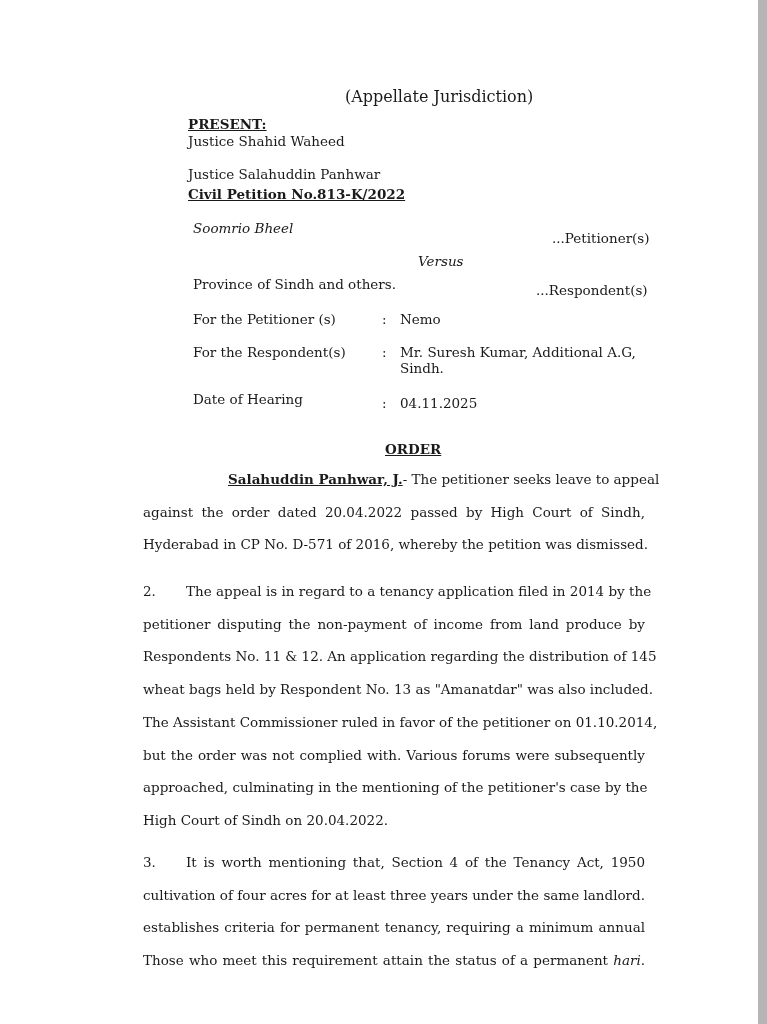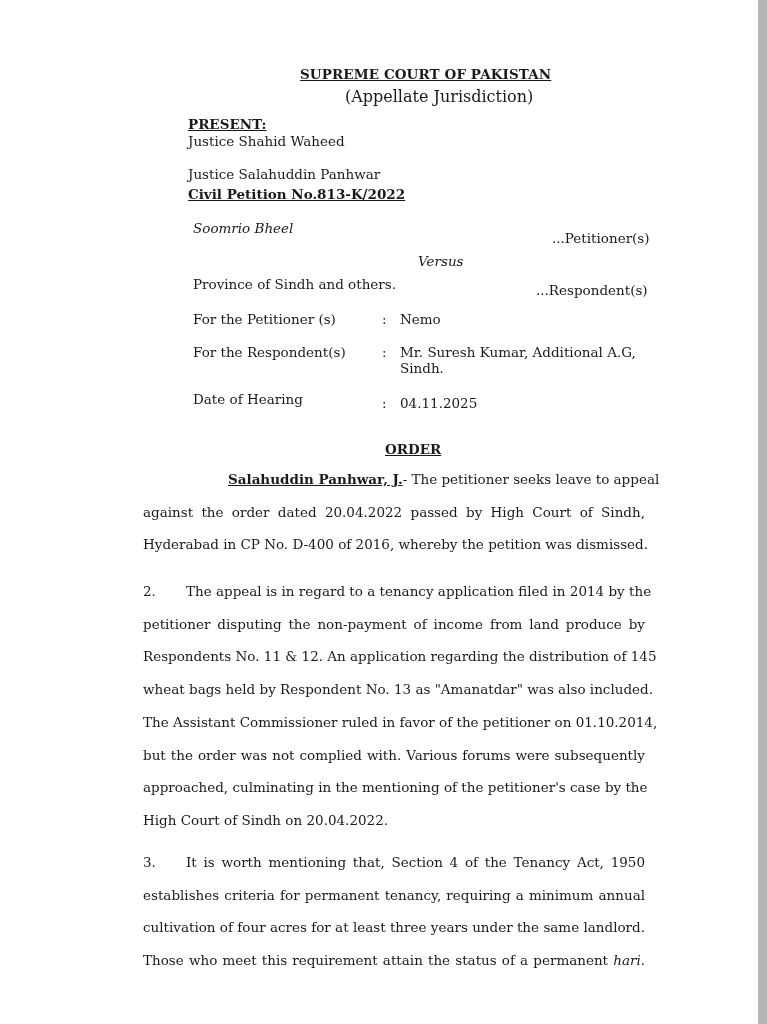--- a/index.html
+++ b/index.html
@@ -40,21 +40,20 @@
   .line { display: block; text-align: justify; text-align-last: justify; white-space: nowrap; }
   .line.left { text-align: left; text-align-last: left; }
   .judge-name { font-weight: bold; text-decoration: underline; }
   .num { display: inline-block; width: 43px; }
 </style>
 </head>
 <body>
 
 <div class="page">
 
-  <div class="abs court-title">SUPREME COURT OF PAKISTAN</div>
   <div class="abs jurisdiction">(Appellate Jurisdiction)</div>
 
   <div class="abs present-label">PRESENT:</div>
   <div class="abs justice" style="top:133px">Justice Shahid Waheed</div>
   <div class="abs justice" style="top:166px">Justice Salahuddin Panhwar</div>
 
   <div class="abs petition-no">Civil Petition No.813-K/2022</div>
 
   <div class="abs party italic" style="left:193px; top:220px">Soomrio Bheel</div>
   <div class="abs party" style="left:552px; top:230px">...Petitioner(s)</div>
@@ -75,36 +74,36 @@
   <div class="abs colon-col" style="top:395px">:</div>
   <div class="abs value-col" style="top:395px">04.11.2025</div>
 
   <div class="abs order-heading">ORDER</div>
 
   <div class="para" style="top:463px">
     <span class="line" style="padding-left:85px">
       <span class="judge-name">Salahuddin Panhwar, J.</span><span>- The petitioner seeks leave to appeal</span>
     </span>
     <span class="line">against the order dated 20.04.2022 passed by High Court of Sindh,</span>
-    <span class="line">Hyderabad in CP No. D-400 of 2016, whereby the petition was dismissed.</span>
+    <span class="line">Hyderabad in CP No. D-571 of 2016, whereby the petition was dismissed.</span>
   </div>
 
   <div class="para" style="top:575px">
     <span class="line"><span class="num">2.</span><span>The appeal is in regard to a tenancy application filed in 2014 by the</span></span>
     <span class="line">petitioner disputing the non-payment of income from land produce by</span>
     <span class="line">Respondents No. 11 &amp; 12. An application regarding the distribution of 145</span>
     <span class="line">wheat bags held by Respondent No. 13 as "Amanatdar" was also included.</span>
     <span class="line">The Assistant Commissioner ruled in favor of the petitioner on 01.10.2014,</span>
     <span class="line">but the order was not complied with. Various forums were subsequently</span>
     <span class="line">approached, culminating in the mentioning of the petitioner's case by the</span>
     <span class="line left">High Court of Sindh on 20.04.2022.</span>
   </div>
 
   <div class="para" style="top:846px">
     <span class="line"><span class="num">3.</span><span>It is worth mentioning that, Section 4 of the Tenancy Act, 1950</span></span>
+    <span class="line">cultivation of four acres for at least three years under the same landlord.</span>
     <span class="line">establishes criteria for permanent tenancy, requiring a minimum annual</span>
-    <span class="line">cultivation of four acres for at least three years under the same landlord.</span>
     <span class="line"><span>Those who meet this requirement attain the status of a permanent </span><span class="italic">hari.</span></span>
   </div>
 
 </div>
 
 <div class="scrollbar"></div>
 
 </body></html>

